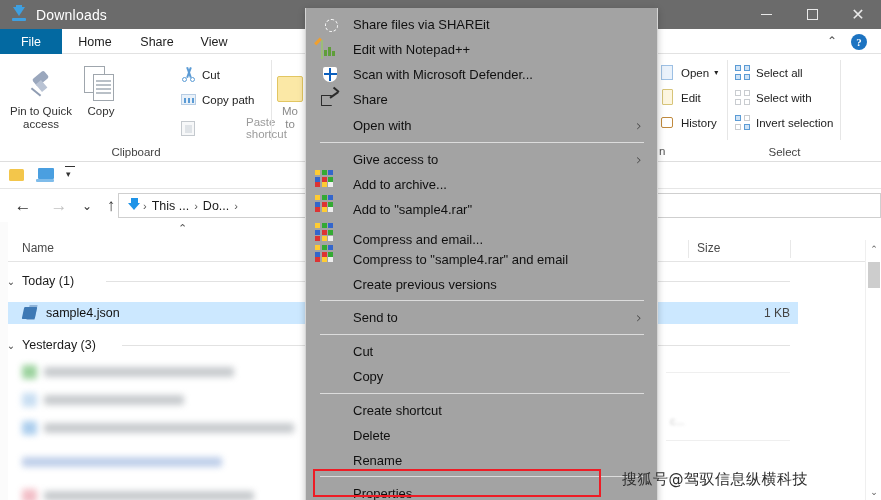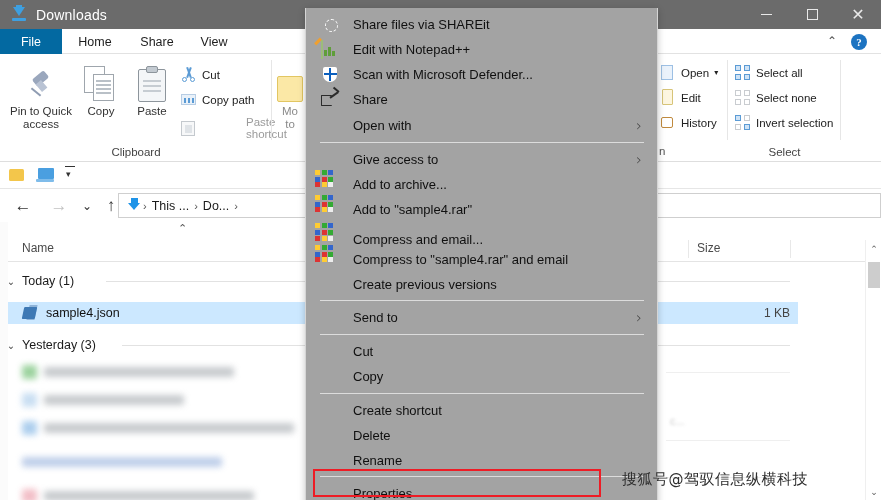--- a/index.html
+++ b/index.html
@@ -298,32 +298,20 @@
             <div class="d2"></div>
             <div class="ln" style="left:12px;top:14px;width:15px;"></div>
             <div class="ln" style="left:12px;top:18px;width:15px;"></div>
             <div class="ln" style="left:12px;top:22px;width:15px;"></div>
             <div class="ln" style="left:12px;top:26px;width:15px;"></div>
           </div>
         </div>
         <div class="blabel">Copy</div>
       </div>
 
-      <div class="bigbtn" style="left:124px; width:56px;">
-        <div class="bicon">
-          <div class="pasteico">
-            <div class="brd"></div>
-              <div class="clip"></div>
-            <div class="ln" style="top:14px;"></div>
-            <div class="ln" style="top:19px;"></div>
-            <div class="ln" style="top:24px;"></div>
-          </div>
-        </div>
-        <div class="blabel">Paste</div>
-      </div>
 
       <div class="smallbtn" style="left:180px; top:12px;">
         <span class="sicon">
           <span class="scis">
               <i class="o1"></i>
               <i class="o2"></i>
             </span>
         </span>
         <span>Cut</span>
       </div>
@@ -400,21 +388,21 @@
       </div>
       <div class="smallbtn" style="left:6px; top:35px;">
         <span class="sicon">
           <span class="grid4 g-empty">
               <i></i>
               <i></i>
               <i></i>
               <i></i>
             </span>
         </span>
-        <span>Select none</span>
+        <span>Select with</span>
       </div>
       <div class="smallbtn" style="left:6px; top:60px;">
         <span class="sicon">
           <span class="grid4 g-inv">
               <i></i>
               <i></i>
               <i></i>
               <i></i>
             </span>
         </span>

